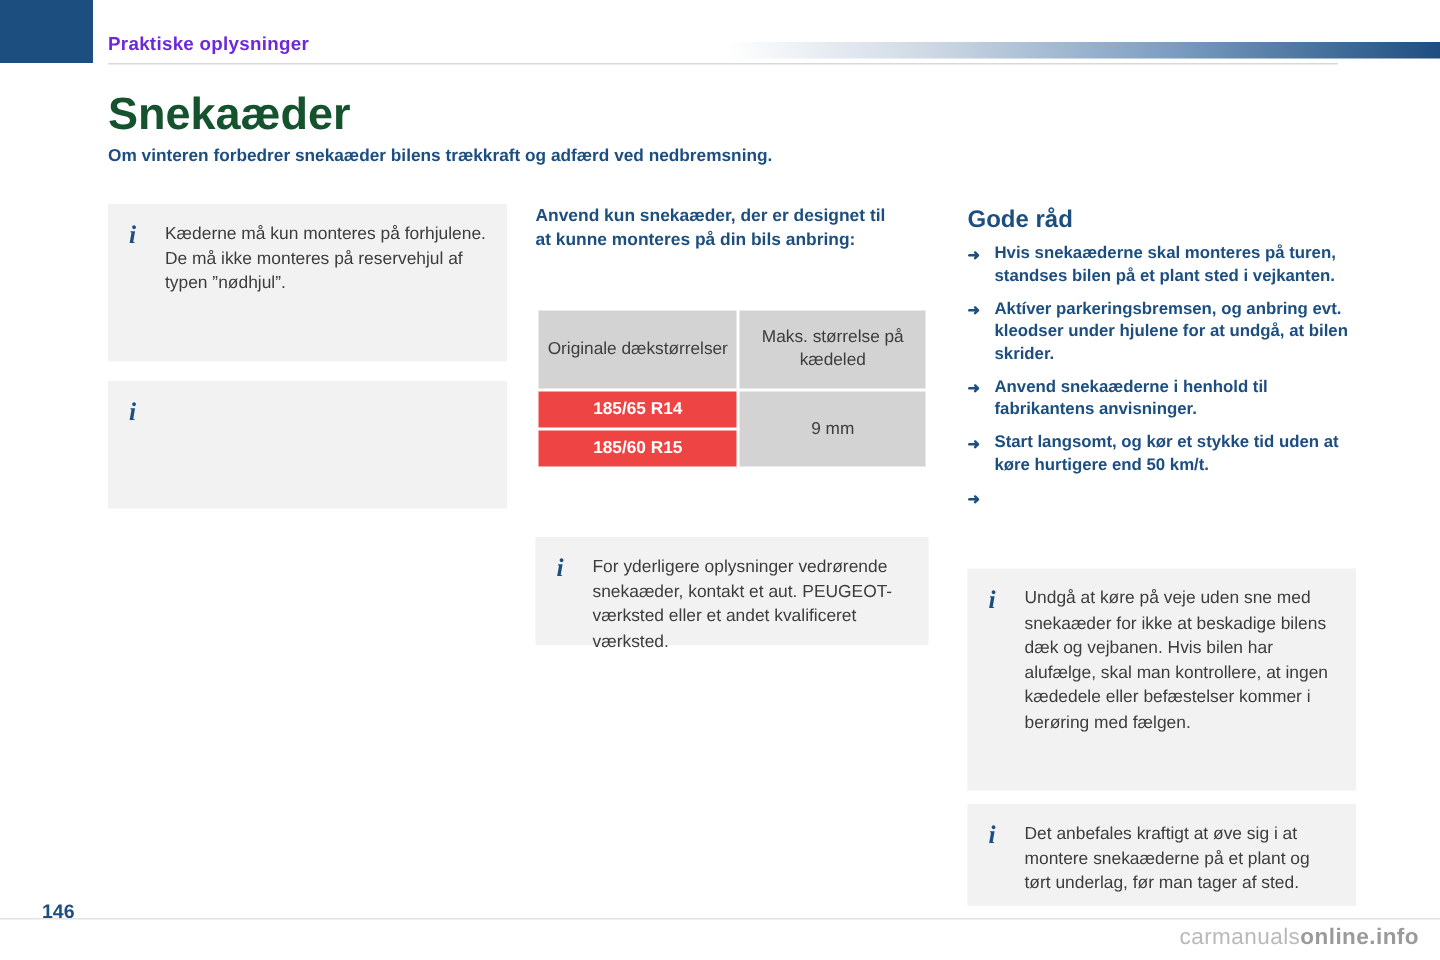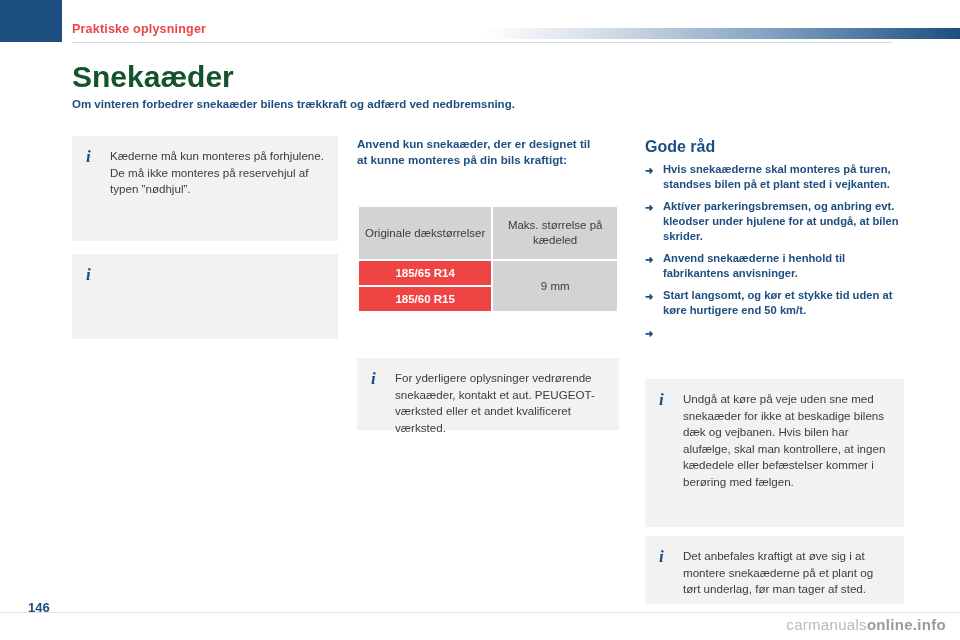--- a/index.html
+++ b/index.html
@@ -10,21 +10,21 @@
     position:relative;
     overflow:hidden;
     color:#3c3c3b;
   }
   
   .hdr-bar{
     position:absolute;left:0;top:0;width:62px;height:42px;background:#1d4e80;
   }
   .hdr-title{
     position:absolute;left:72px;top:22px;
-    font-size:12.5px;font-weight:bold;color:#ef4444;letter-spacing:.2px;
+    font-size:12.5px;font-weight:bold;color:#6d28d9;letter-spacing:.2px;
   }
   .hdr-rule{
     position:absolute;left:72px;top:42px;width:820px;height:1px;background:#d9d9d9;
   }
   .hdr-grad{
     position:absolute;left:484px;top:28px;width:476px;height:11px;
     background:linear-gradient(to right,#ffffff 0%,#cfd9e4 28%,#7d9ec1 62%,#1d4e80 100%);
   }
   
   .title{
@@ -124,21 +124,21 @@
 
 <div class="box" id="box1">
   <span class="i-icon">i</span>
   <p>Kæderne må kun monteres på forhjulene. De må ikke monteres på reservehjul af typen ”nødhjul”.</p>
 </div>
 
 <div class="box" id="box2">
   <span class="i-icon">i</span>
 </div>
 
-<div class="mid-head">Anvend kun snekaæder, der er designet til at kunne monteres på din bils kraftigt:</div>
+<div class="mid-head">Anvend kun snekaæder, der er designet til at kunne monteres på din bils anbring:</div>
 
 <table class="tbl">
   <tbody>
       <tr>
     <td class="hd" style="width:135px">Originale dækstørrelser</td>
     <td class="hd" style="width:127px">Maks. størrelse på kædeled</td>
   </tr>
   <tr>
     <td class="sz">185/65 R14</td>
     <td class="mm" rowspan="2">9 mm</td>

